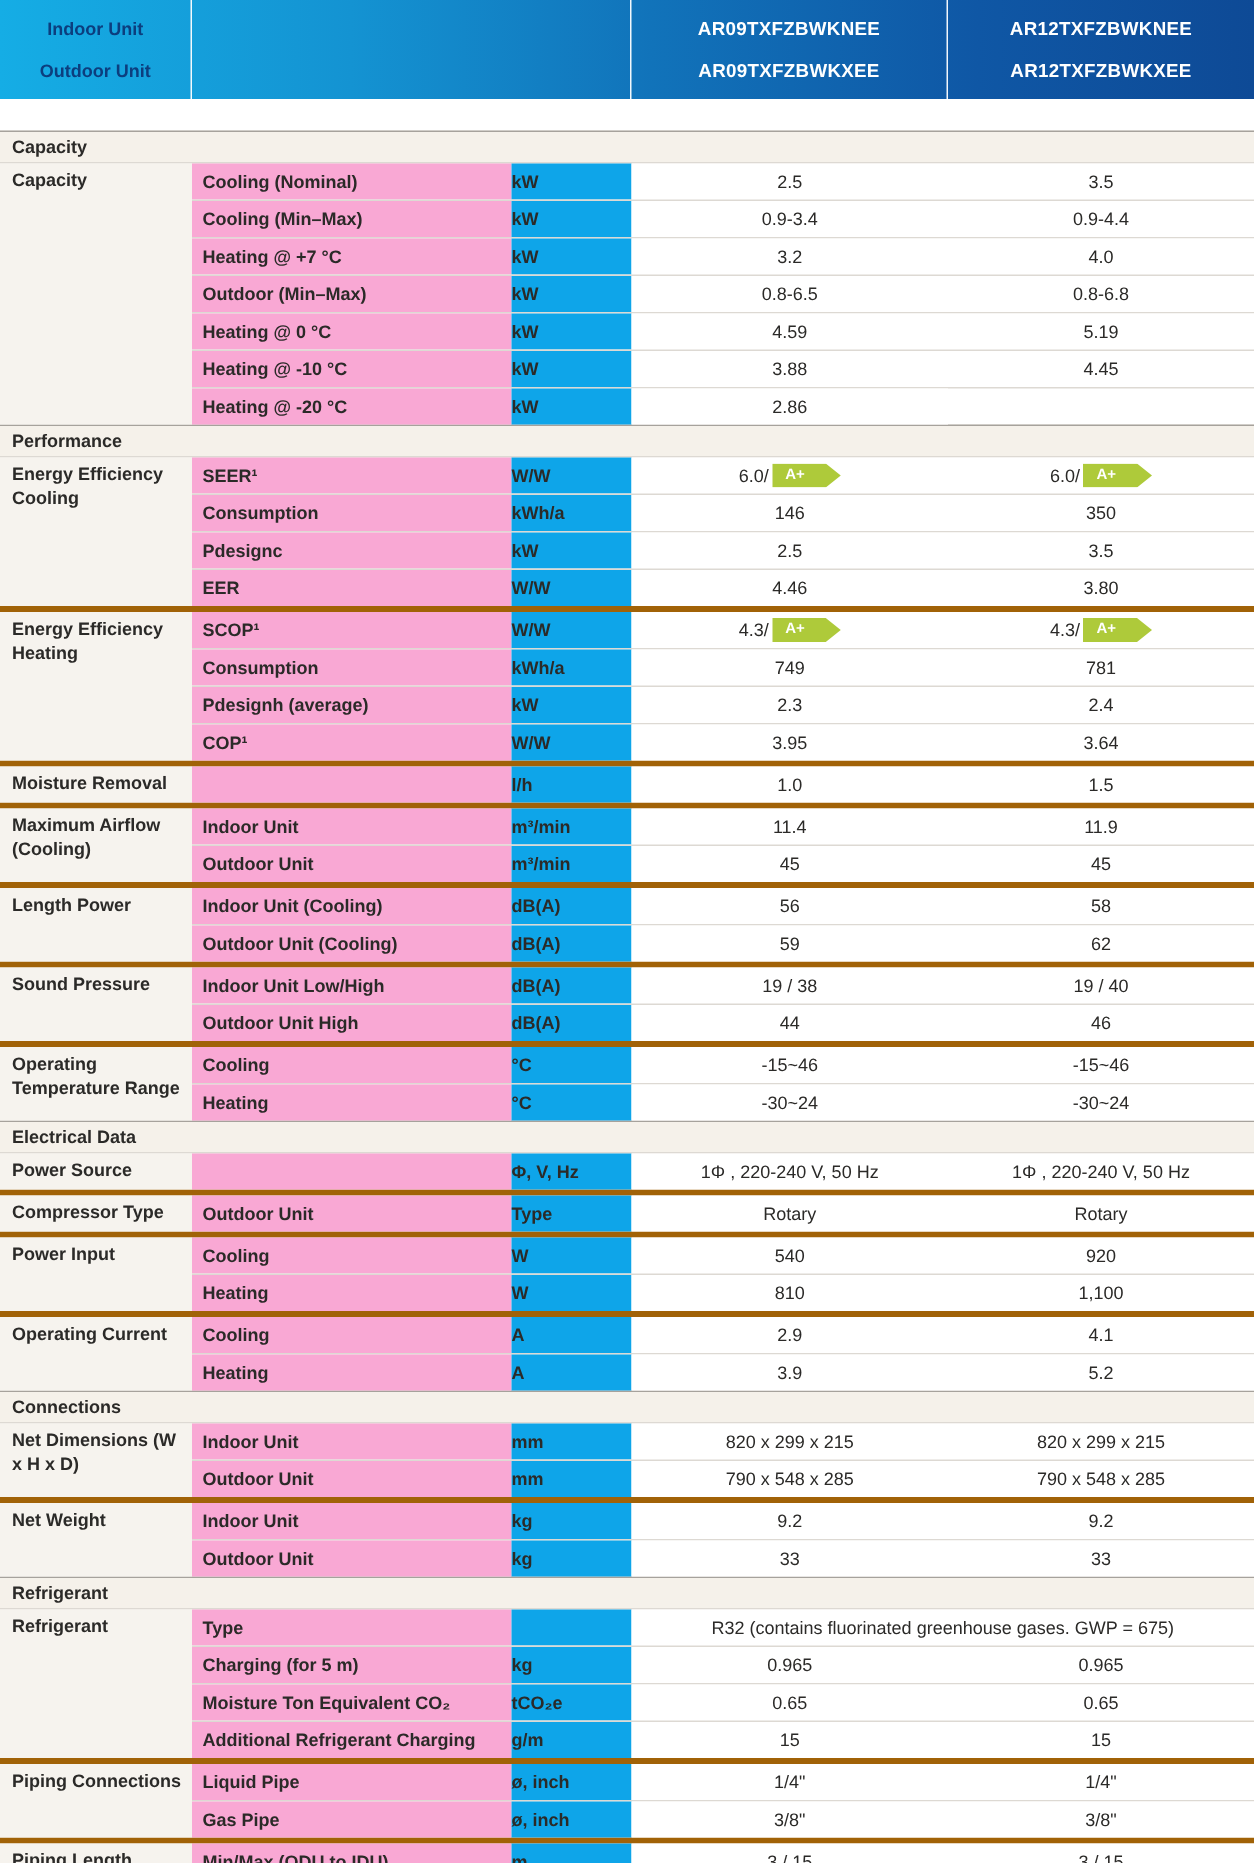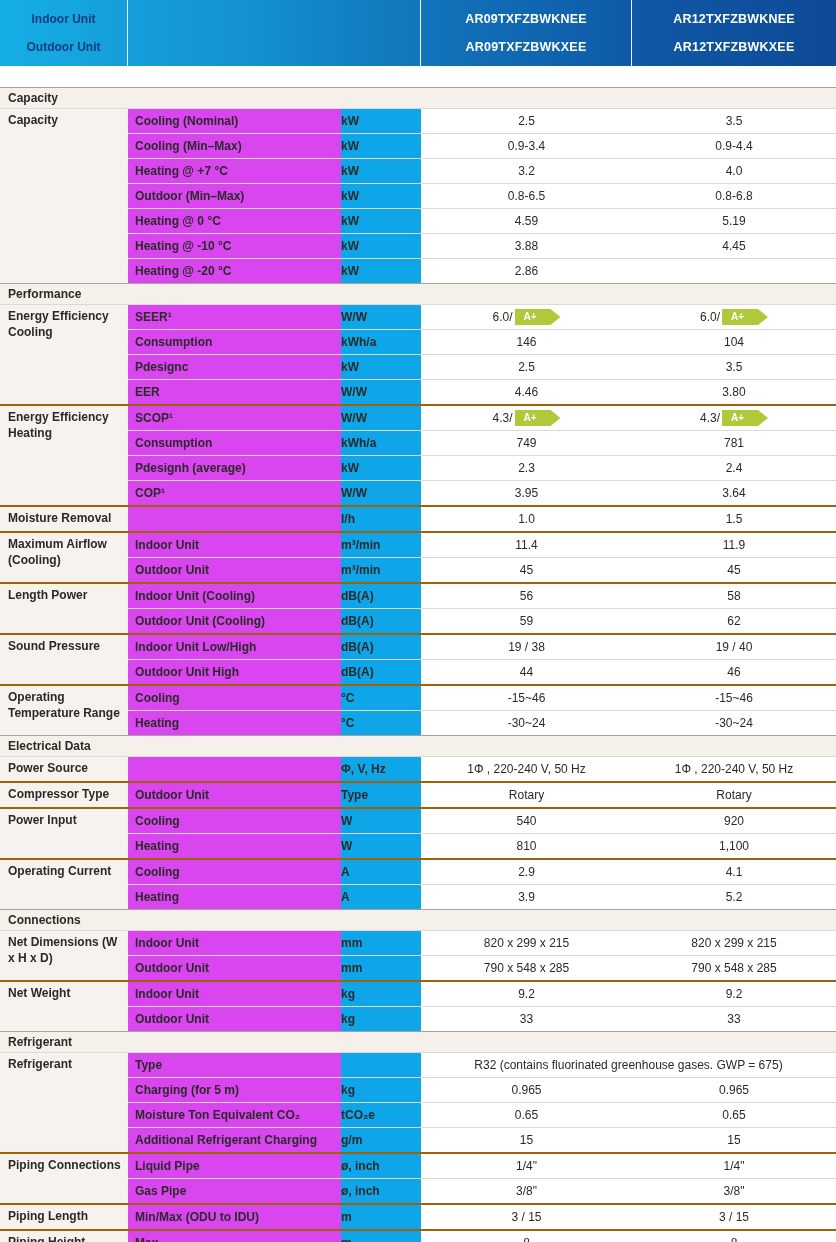--- a/index.html
+++ b/index.html
@@ -36,36 +36,36 @@
     background:#f5f1ea;
     border-top:1px solid #a6a29c;
     border-bottom:1px solid #ddd9d3;
     height:20px;
     display:flex; align-items:center;
     padding-left:8px;
   }
   .stitle { font-size:12px; font-weight:bold; color:#2b2a28; }
 
   .group { display:flex; }
-  .group + .group { border-top:2px solid #a16207; }
+  .group + .group { border-top:4px solid #a16207; }
 
   .cell { box-sizing:border-box; }
   .cat {
     width:128px; flex:0 0 128px;
     background:#f6f3ee;
     padding:4px 4px 4px 8px;
     font-size:12px; font-weight:bold; line-height:1.3;
   }
   .rows { flex:1; display:flex; flex-direction:column; }
   .row { display:flex; min-height:24px; align-items:stretch; }
   .row + .row { border-top:1px solid #ddd9d3; }
 
   .lab {
     width:213px; flex:0 0 213px;
-    background:#d946ef;
+    background:#f9a8d4;
     display:flex; align-items:center;
     padding-left:7px;
     font-size:12px; font-weight:bold;
   }
   .unit {
     width:80px; flex:0 0 80px;
     background:#0ea5e9;
     display:flex; align-items:center;
     font-size:12px; font-weight:bold;
   }
@@ -213,21 +213,21 @@
                 <div class="badge">A+</div>
               </div>
             </div>
             <div class="row">
               <div class="cell lab">Consumption</div>
               <div class="cell unit">kWh/a</div>
               <div class="cell value v0">
                 <div class="vtext">146</div>
               </div>
               <div class="cell value v1">
-                <div class="vtext">104</div>
+                <div class="vtext">350</div>
               </div>
             </div>
             <div class="row">
               <div class="cell lab">Pdesignc</div>
               <div class="cell unit">kW</div>
               <div class="cell value v0">
                 <div class="vtext">2.5</div>
               </div>
               <div class="cell value v1">
                 <div class="vtext">3.5</div>

